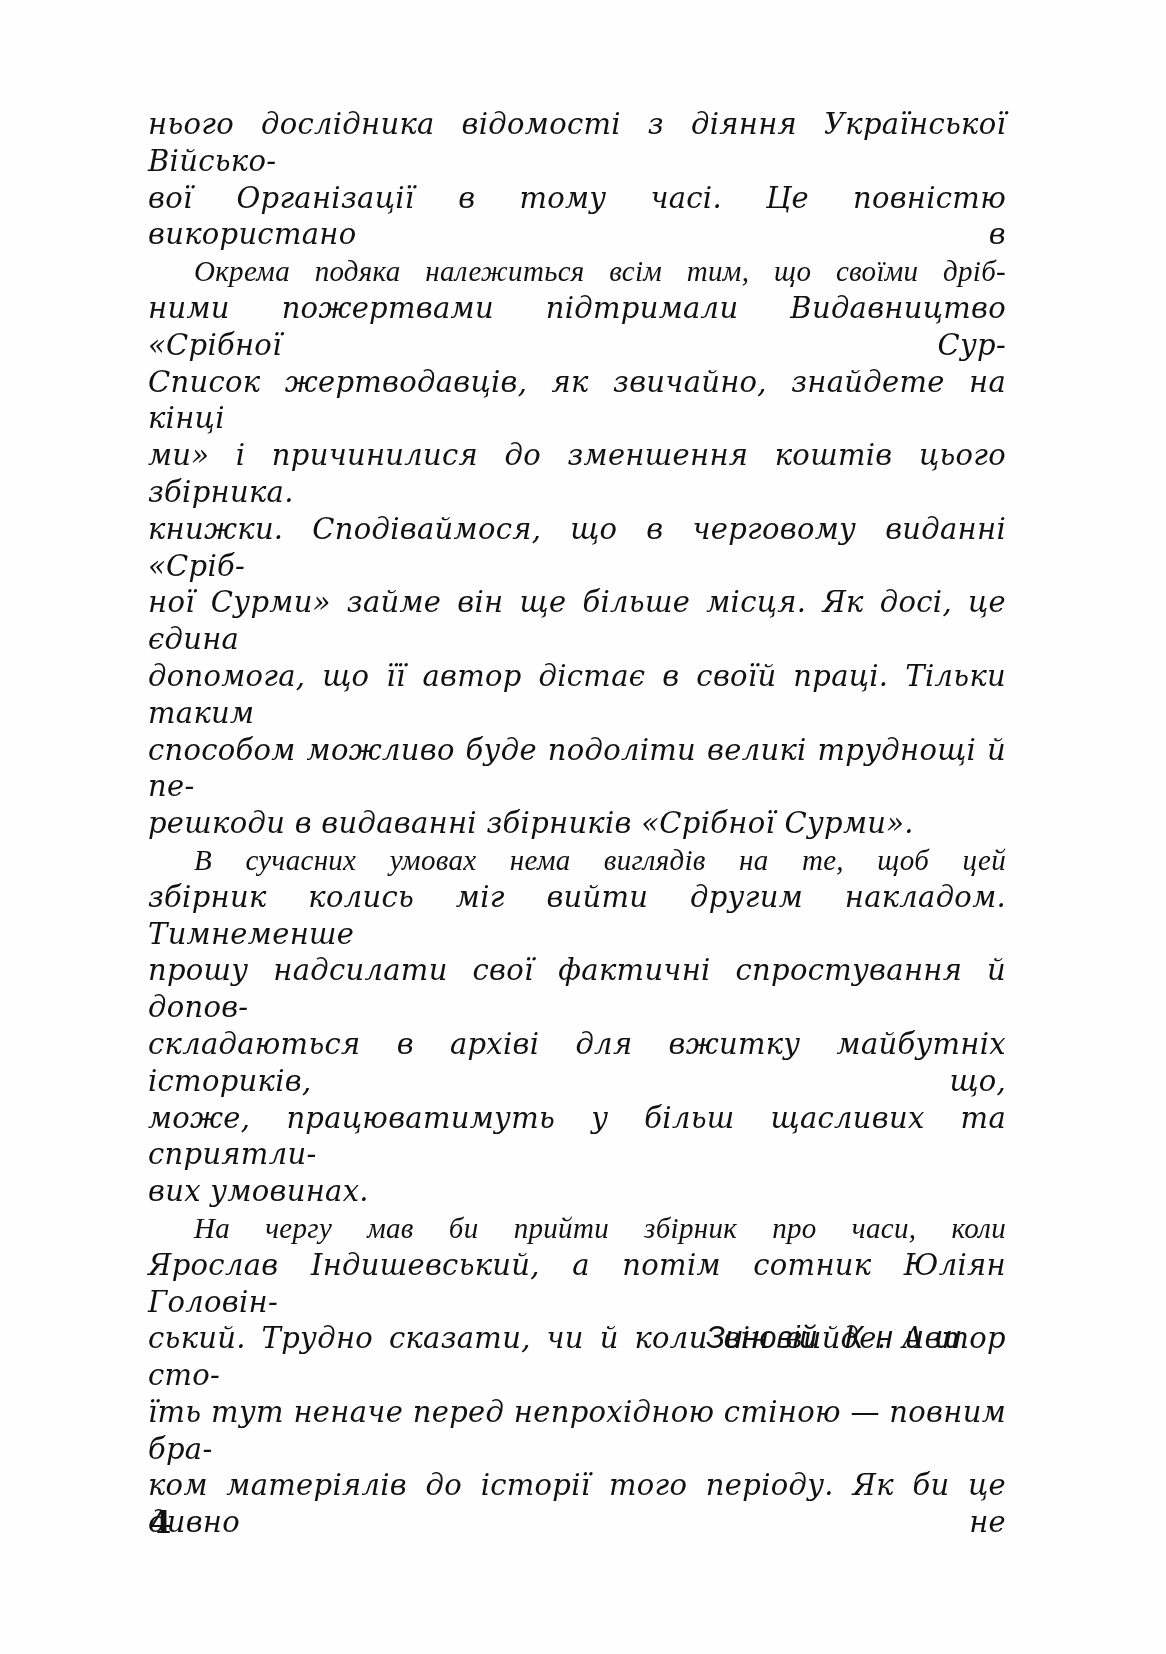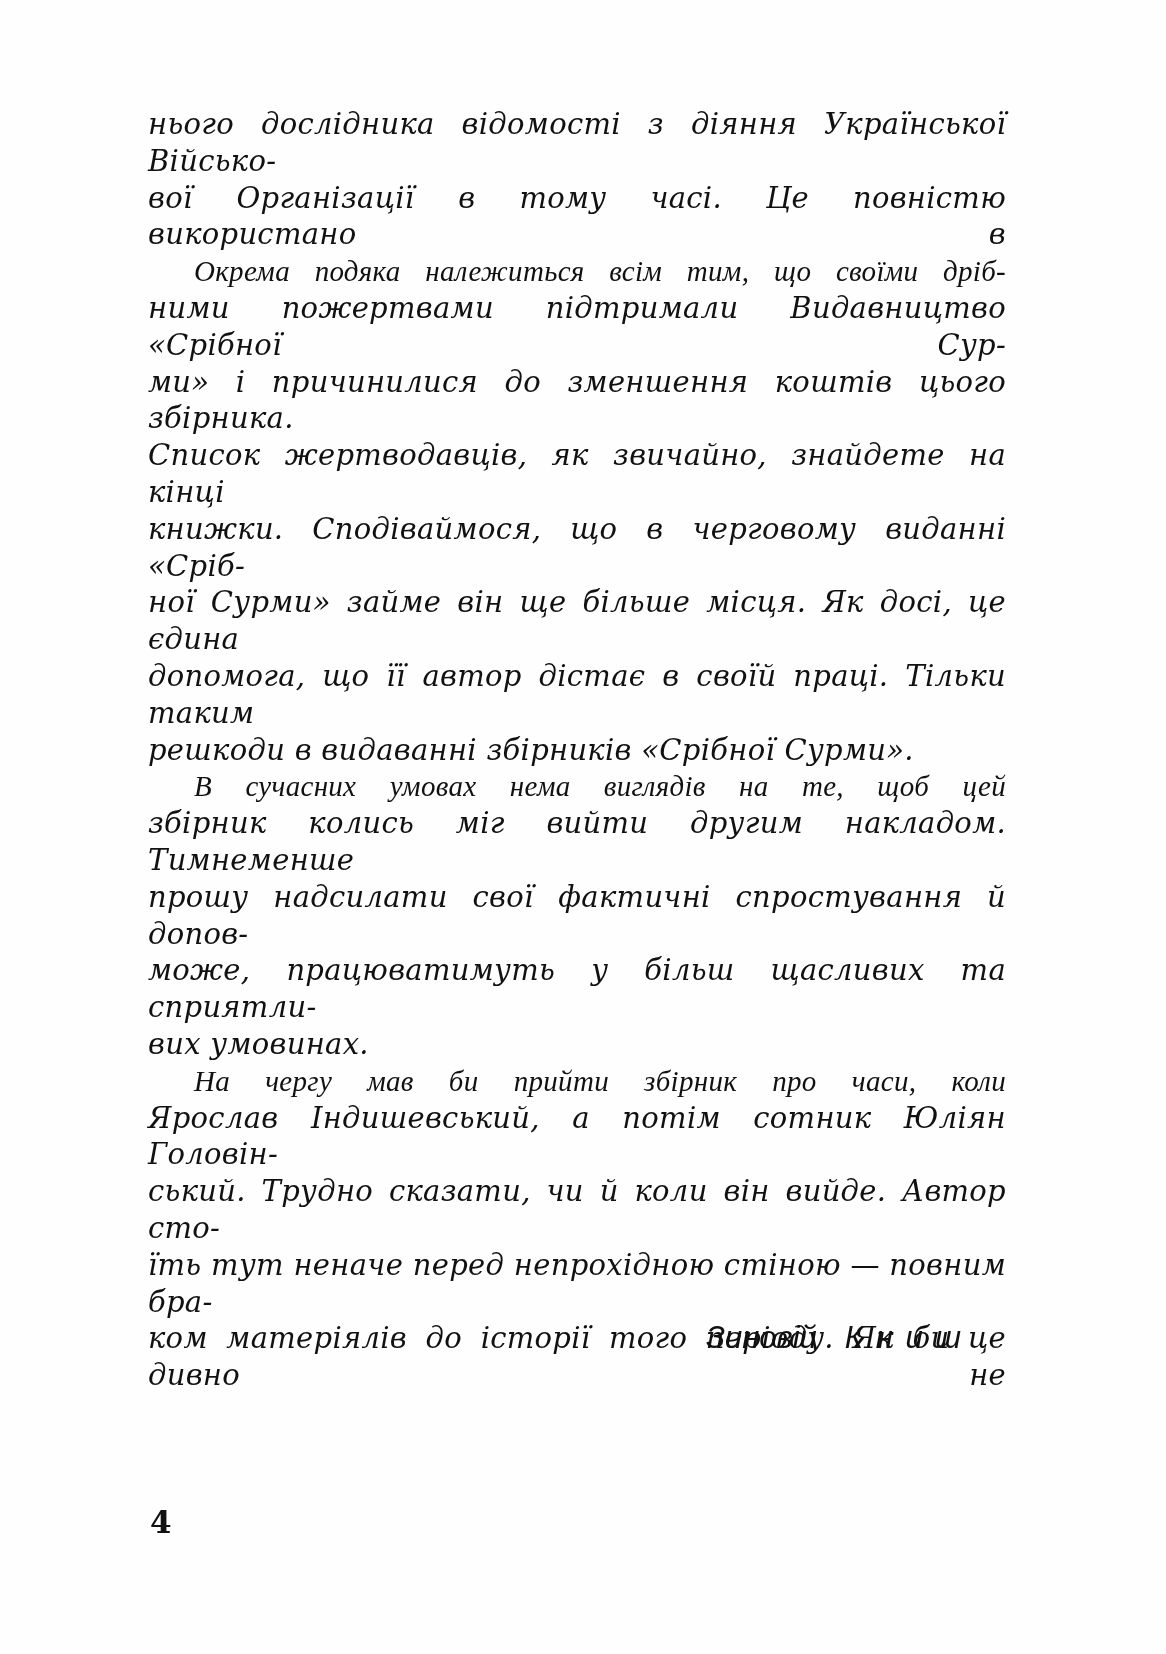--- a/index.html
+++ b/index.html
@@ -66,29 +66,31 @@
 <body>
 
 <div class="page">
 
   <div class="text-block">
 
   <div class="line">нього дослідника відомості з діяння Української Військо-</div>
       <div class="line">вої Організації в тому часі.  Це повністю використано в</div>
       <div class="line indent">Окрема подяка належиться всім тим, що своїми дріб-</div>
       <div class="line">ними пожертвами підтримали Видавництво «Срібної Сур-</div>
+      <div class="line">Список жертводавців, як звичайно, знайдете на кінці</div>
       <div class="line">ми» і причинилися до зменшення коштів цього збірника.</div>
-      <div class="line">Список жертводавців, як звичайно, знайдете на кінці</div>
       <div class="line">книжки.  Сподіваймося, що в черговому виданні «Сріб-</div>
       <div class="line">ної Сурми» займе він ще більше місця.  Як досі, це єдина</div>
       <div class="line">допомога, що її автор дістає в своїй праці.  Тільки таким</div>
+      <div class="line">способом можливо буде подоліти великі труднощі й пе-</div>
       <div class="line endline">решкоди в видаванні збірників «Срібної Сурми».</div>
       <div class="line indent">В сучасних умовах нема виглядів на те, щоб цей</div>
       <div class="line">збірник колись міг вийти другим накладом.  Тимнеменше</div>
       <div class="line">прошу надсилати свої фактичні спростування й допов-</div>
+      <div class="line">складаються в архіві для вжитку майбутніх істориків, що,</div>
       <div class="line">може, працюватимуть у більш щасливих та сприятли-</div>
       <div class="line endline">вих умовинах.</div>
       <div class="line indent">На чергу мав би прийти збірник про часи, коли</div>
       <div class="line">Ярослав Індишевський, а потім сотник Юліян Головін-</div>
       <div class="line">ський.  Трудно сказати, чи й коли він вийде.  Автор сто-</div>
       <div class="line">їть тут неначе перед непрохідною стіною — повним бра-</div>
       <div class="line">ком матеріялів до історії того періоду.  Як би це дивно не</div>
     </div>
 
   <div class="signature">

